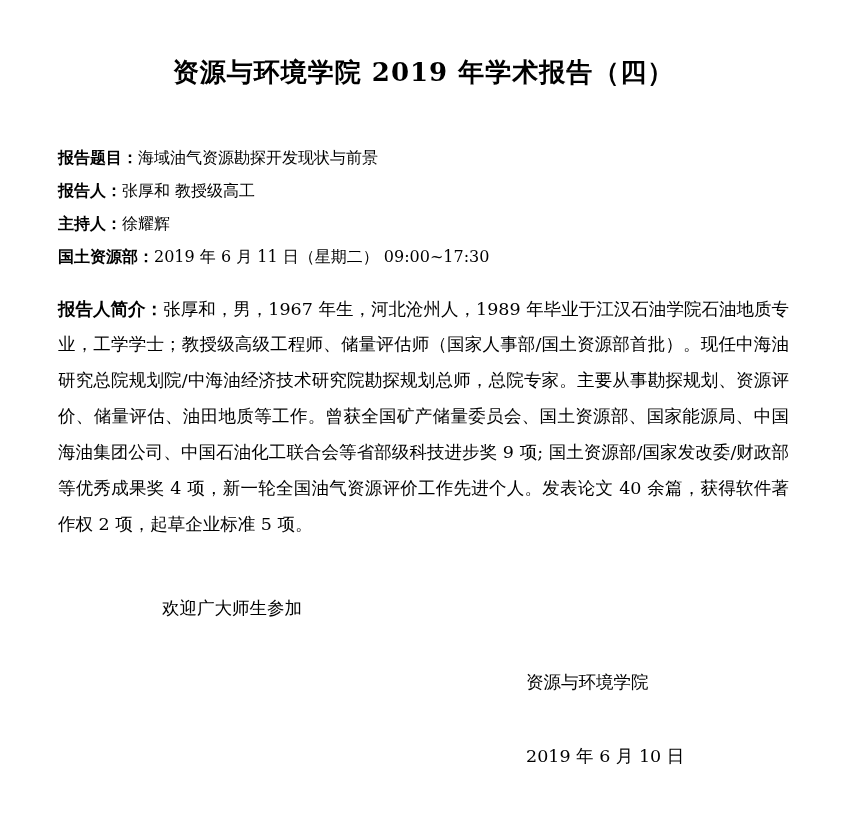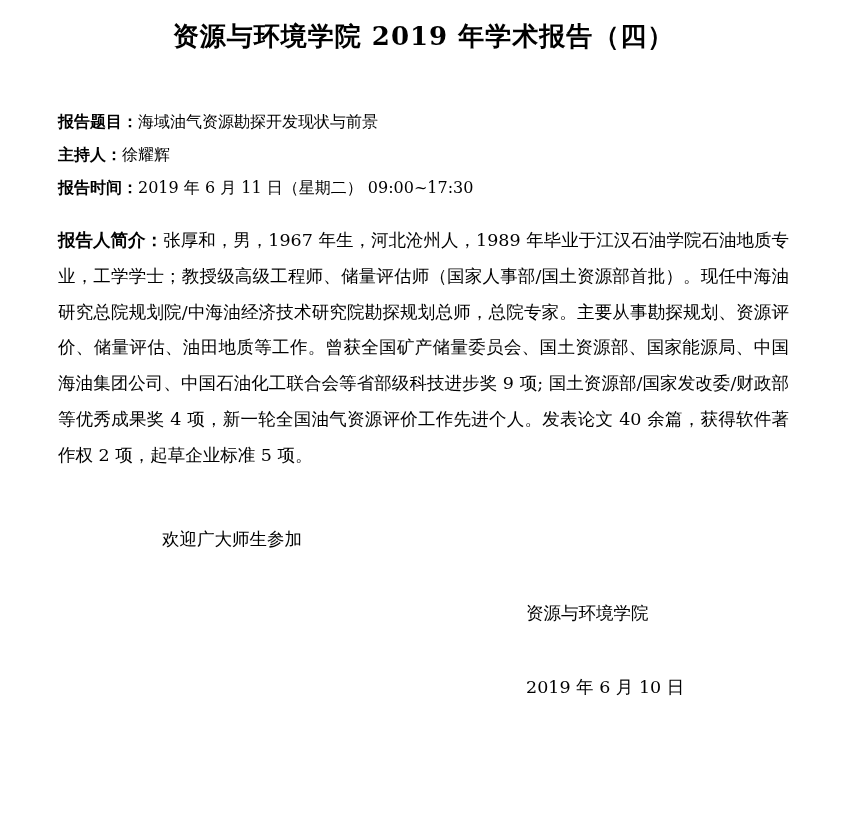--- a/index.html
+++ b/index.html
@@ -20,21 +20,21 @@
     height: 827px;
     box-sizing: border-box;
     padding: 0;
     position: relative;
   }
   .doc-title {
     text-align: center;
     font-size: 26px;
     font-weight: bold;
     letter-spacing: 1px;
-    margin: 18px 0 0 0;
+    margin: 54px 0 0 0;
     padding: 0 60px;
     line-height: 1.4;
     font-family: "DejaVu Serif", "Liberation Serif", serif;
   }
   .body-block {
     margin-top: 52px;
     padding: 0 58px 0 58px;
   }
   .field-line {
     font-size: 16px;
@@ -87,27 +87,30 @@
 <div class="page">
 
   <div class="doc-title">资源与环境学院 2019 年学术报告（四）</div>
 
   <div class="body-block">
 
     <div class="field-line">
       <span class="field-label">报告题目：</span><span class="field-value">海域油气资源勘探开发现状与前景</span>
     </div>
 
+    <div class="field-line">
+      <span class="field-label">报告人：</span><span class="field-value">张厚和  教授级高工</span>
+    </div>
 
     <div class="field-line">
       <span class="field-label">主持人：</span><span class="field-value">徐耀辉</span>
     </div>
 
     <div class="field-line">
-      <span class="field-label">报告时间：</span><span class="field-value">2019 年 6 月 11 日（星期二）  09:00~17:30</span>
+      <span class="field-label">国土资源部：</span><span class="field-value">2019 年 6 月 11 日（星期二）  09:00~17:30</span>
     </div>
 
 
     <div class="bio-para">
       <span class="bio-label">报告人简介：</span><span class="bio-text">张厚和，男，1967 年生，河北沧州人，1989 年毕业于江汉石油学院石油地质专业，工学学士；教授级高级工程师、储量评估师（国家人事部/国土资源部首批）。现任中海油研究总院规划院/中海油经济技术研究院勘探规划总师，总院专家。主要从事勘探规划、资源评价、储量评估、油田地质等工作。曾获全国矿产储量委员会、国土资源部、国家能源局、中国海油集团公司、中国石油化工联合会等省部级科技进步奖 9 项; 国土资源部/国家发改委/财政部等优秀成果奖 4 项，新一轮全国油气资源评价工作先进个人。发表论文 40 余篇，获得软件著作权 2 项，起草企业标准 5 项。</span>
     </div>
 
     <div class="welcome">欢迎广大师生参加</div>
 
     <div class="signature">

